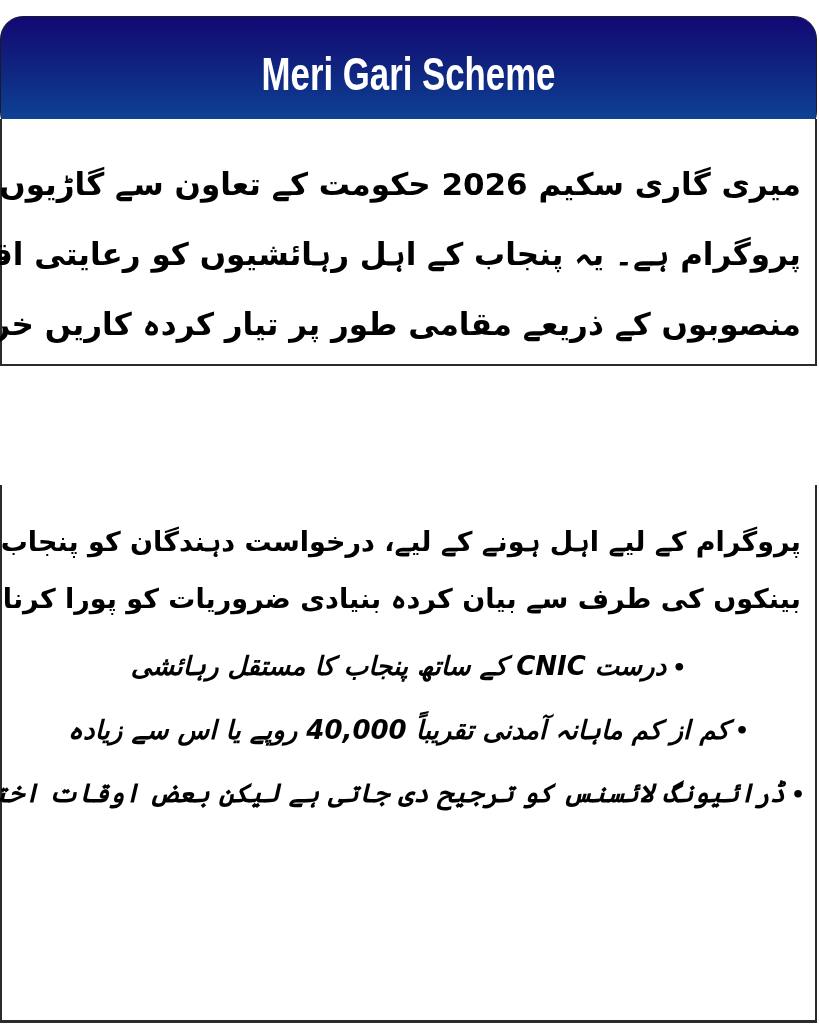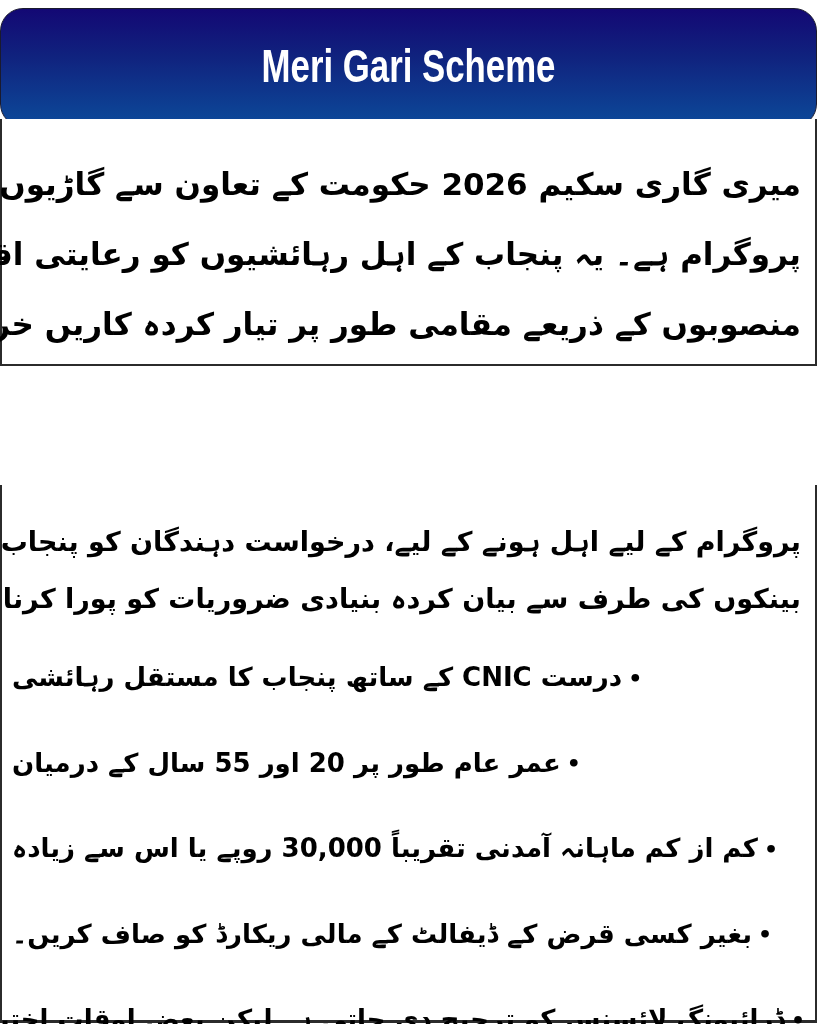--- a/index.html
+++ b/index.html
@@ -26,21 +26,21 @@
       left: 0;
       width: 817px;
       background: linear-gradient(to bottom, #130874 0%, #10227e 40%, #0c4a9a 100%);
       border: 1px solid #1a1a2e;
       box-sizing: border-box;
       display: flex;
       align-items: center;
       justify-content: center;
       overflow: hidden;
     }
-    .band-1 { top: 8px; height: 119px; border-radius: 23px; }
+    .band-1 { top: 16px; height: 119px; border-radius: 23px; }
     .band-2 { top: 366px; height: 119px; }
     .band-title {
       color: #ffffff;
       font-family: "Liberation Sans", sans-serif;
       font-weight: bold;
       font-size: 47px;
       line-height: 1;
       white-space: nowrap;
       transform: scaleX(0.74);
       transform-origin: center center;
@@ -108,26 +108,27 @@
       position: absolute;
       left: 10px;
       right: 10px;
       top: 150px;
       margin: 0;
       padding: 0;
       list-style: none;
     }
     .rule-item {
       display: block;
-      text-align: left;
+      text-align: center;
       font-size: 26px;
-      line-height: 84px;
+      line-height: 62px;
       font-weight: bold;
       white-space: nowrap;
       direction: rtl;
+      font-style: italic;
     }
     .bullet {
       display: inline-block;
       font-size: 22px;
       margin-left: 6px;
       vertical-align: middle;
     }
   </style>
 </head>
 <body>
@@ -151,27 +152,21 @@
     <p class="urdu elig-para">
       <span class="elig-line">پروگرام کے لیے اہل ہونے کے لیے، درخواست دہندگان کو پنجاب حکومت اور پارٹنر</span>
       <span class="elig-line">بینکوں کی طرف سے بیان کردہ بنیادی ضروریات کو پورا کرنا ہوگا:</span>
     </p>
 
     <ul class="urdu rules-list">
       <li class="rule-item">
         <span class="bullet">•</span><span>درست CNIC کے ساتھ پنجاب کا مستقل رہائشی</span>
       </li>
       <li class="rule-item">
-        <span class="bullet">•</span><span>عمر عام طور پر 20 اور 55 سال کے درمیان</span>
-      </li>
-      <li class="rule-item">
-        <span class="bullet">•</span><span>کم از کم ماہانہ آمدنی تقریباً 30,000 روپے یا اس سے زیادہ</span>
-      </li>
-      <li class="rule-item">
-        <span class="bullet">•</span><span>بغیر کسی قرض کے ڈیفالٹ کے مالی ریکارڈ کو صاف کریں۔</span>
+        <span class="bullet">•</span><span>کم از کم ماہانہ آمدنی تقریباً 40,000 روپے یا اس سے زیادہ</span>
       </li>
       <li class="rule-item">
         <span class="bullet">•</span><span>ڈرائیونگ لائسنس کو ترجیح دی جاتی ہے لیکن بعض اوقات اختیاری ہوتی ہے۔</span>
       </li>
     </ul>
   </div>
 
 </div>
 
 </body></html>

